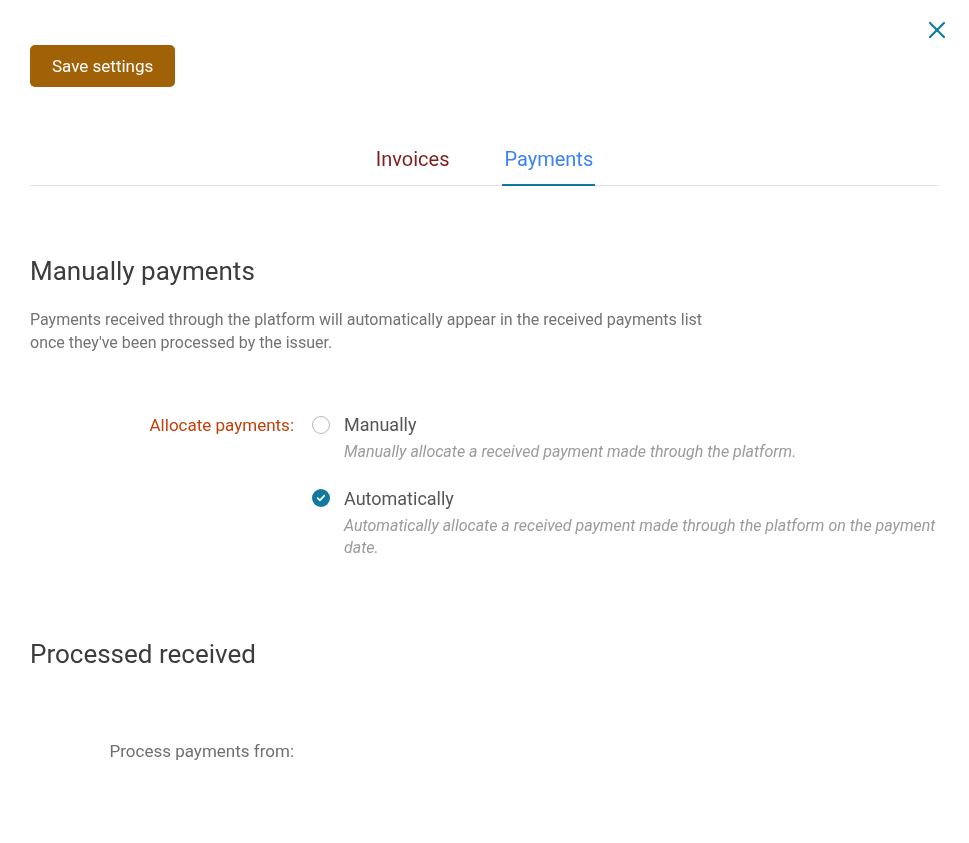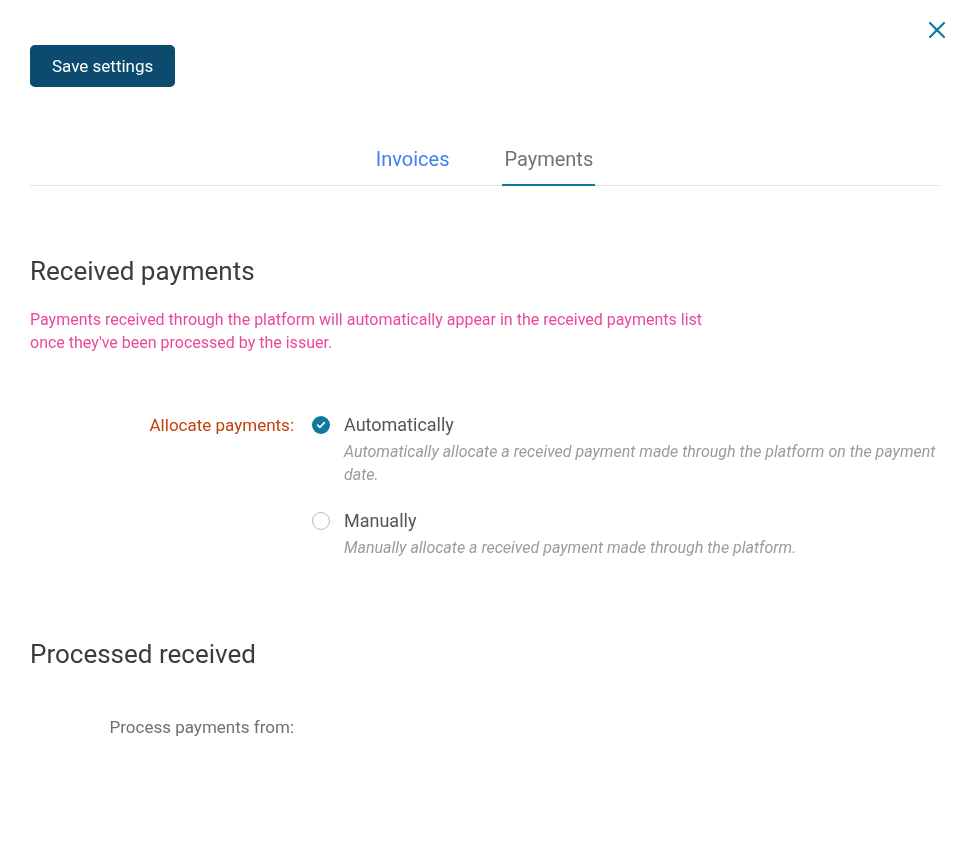--- a/index.html
+++ b/index.html
@@ -28,45 +28,45 @@
       align-items: center;
       padding-top: 45px;
     }
     .page-title {
       font-size: 38px;
       font-weight: 400;
       color: #3c3c3c;
       letter-spacing: 0.3px;
     }
     .save-button {
-      background-color: #0c4a6e;
+      background-color: #a16207;
       color: #ffffff;
       border: none;
       border-radius: 5px;
       padding: 11px 22px;
       font-size: 17px;
       cursor: pointer;
       font-family: inherit;
     }
     .tabs-row {
       display: flex;
       justify-content: center;
       margin-top: 60px;
       border-bottom: 1px solid #e3e3e3;
       gap: 55px;
     }
     .tab {
       font-size: 20px;
+      color: #7f1d1d;
+      padding-bottom: 14px;
+      cursor: pointer;
+      position: relative;
+    }
+    .tab.active {
       color: #3b82f6;
-      padding-bottom: 14px;
-      cursor: pointer;
-      position: relative;
-    }
-    .tab.active {
-      color: #737373;
     }
     .tab.active::after {
       content: "";
       position: absolute;
       left: -2px;
       right: -2px;
       bottom: -1px;
       height: 2px;
       background-color: #1178a0;
     }
@@ -77,21 +77,21 @@
       margin-top: 55px;
     }
     .section-title {
       font-size: 26px;
       font-weight: 400;
       color: #3c3c3c;
       margin-bottom: 22px;
     }
     .section-desc {
       font-size: 16px;
-      color: #ec4899;
+      color: #737373;
       line-height: 1.45;
       max-width: 700px;
     }
     .field-row {
       display: flex;
       margin-top: 60px;
     }
     .field-label {
       width: 282px;
       text-align: right;
@@ -136,21 +136,21 @@
       font-size: 16px;
       font-style: italic;
       color: #9b9b9b;
       margin-left: 32px;
       margin-top: 6px;
       line-height: 1.4;
       max-width: 610px;
     }
     .processed-field-row {
       display: flex;
-      margin-top: 48px;
+      margin-top: 72px;
     }
     .processed-field-label {
       width: 282px;
       text-align: right;
       font-size: 17px;
       color: #707070;
       padding-right: 18px;
     }
   </style>
 </head>
@@ -166,47 +166,47 @@
 <div class="header-row">
   <button class="save-button">Save settings</button>
 </div>
 
 <div class="tabs-row">
   <div class="tab">Invoices</div>
   <div class="tab active">Payments</div>
 </div>
 
 <div class="section">
-  <h2 class="section-title">Received payments</h2>
+  <h2 class="section-title">Manually payments</h2>
   <p class="section-desc">Payments received through the platform will automatically appear in the received payments list once they've been processed by the issuer.</p>
 
   <div class="field-row">
     <div class="field-label">Allocate payments:</div>
     <div class="field-options">
+
+      <div class="radio-option">
+        <div class="radio-row">
+          <span class="radio-circle unchecked"></span>
+          <span class="radio-label">Manually</span>
+        </div>
+        <div class="radio-desc">Manually allocate a received payment made through the platform.</div>
+      </div>
 
       <div class="radio-option">
         <div class="radio-row">
           <span class="radio-circle checked">
             <svg width="10" height="10" viewBox="0 0 12 12">
               <path d="M2 6.2 L4.7 8.8 L10 3.2" stroke="#ffffff" stroke-width="2" fill="none" stroke-linecap="round" stroke-linejoin="round"></path>
             </svg>
           </span>
           <span class="radio-label">Automatically</span>
         </div>
         <div class="radio-desc">Automatically allocate a received payment made through the platform on the payment date.</div>
       </div>
 
-      <div class="radio-option">
-        <div class="radio-row">
-          <span class="radio-circle unchecked"></span>
-          <span class="radio-label">Manually</span>
-        </div>
-        <div class="radio-desc">Manually allocate a received payment made through the platform.</div>
-      </div>
-
     </div>
   </div>
 </div>
 
 <div class="section">
   <h2 class="section-title">Processed received</h2>
 
   <div class="processed-field-row">
     <div class="processed-field-label">Process payments from:</div>
   </div>

